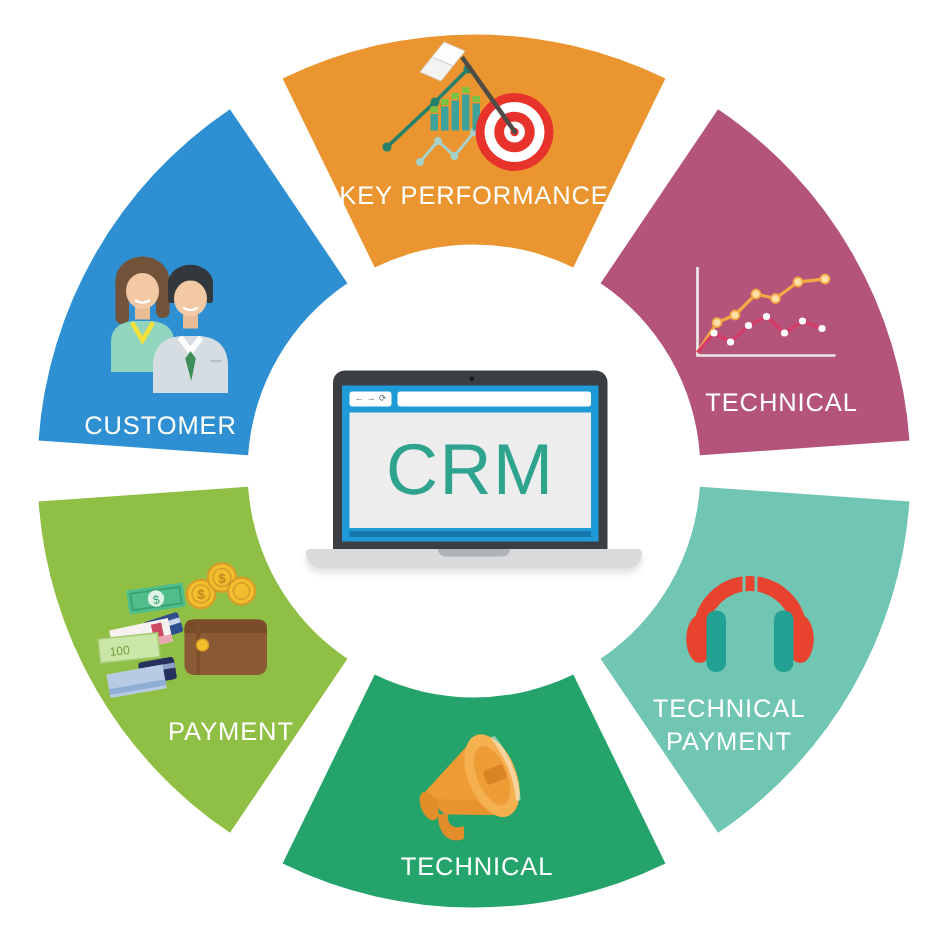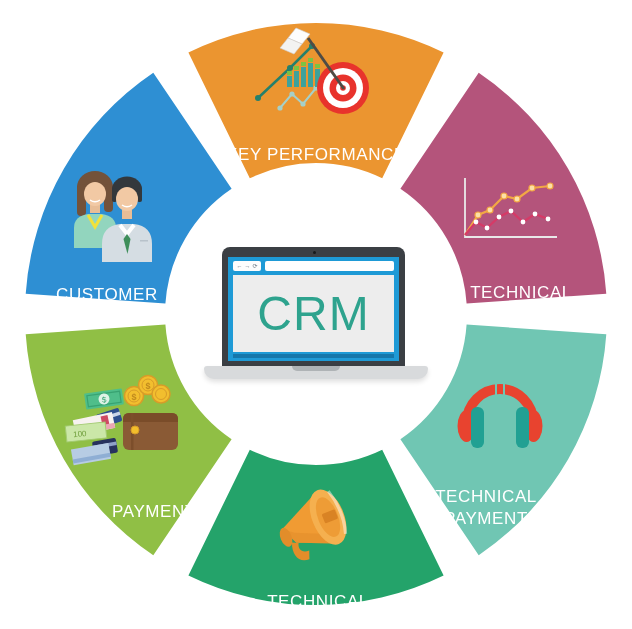--- a/index.html
+++ b/index.html
@@ -1,20 +1,20 @@
 <!DOCTYPE html>
 <html><head>
 <meta charset="utf-8">
 <style>
   html,body{margin:0;padding:0;}
   .stage{position:relative;width:632px;height:629px;background:#ffffff;overflow:hidden;
          font-family:"Liberation Sans",sans-serif;}
   .ring{position:absolute;left:0;top:0;}
   .seg-label{position:absolute;color:#ffffff;font-size:17px;letter-spacing:.6px;
-             text-align:center;line-height:22px;font-weight:400;margin-top:24px;}
+             text-align:center;line-height:22px;font-weight:400;}
   .icon{position:absolute;}
   
   .laptop{position:absolute;left:204px;top:247px;width:224px;height:134px;}
   .laptop-screen{position:absolute;left:18px;top:0;width:183px;height:119px;
                  background:#3b3f44;border-radius:8px 8px 0 0;}
   .webcam{position:absolute;left:50%;top:4px;width:3px;height:3px;margin-left:-1px;
           border-radius:50%;background:#17191b;}
   .browser{position:absolute;left:6px;top:10px;right:6px;bottom:5px;background:#1e9ad6;}
   .browser-bar{position:absolute;left:5px;right:5px;top:4px;height:10px;display:flex;gap:4px;}
   .nav-box{width:28px;height:10px;background:#fdfdfd;border-radius:2px;font-size:6px;
@@ -203,21 +203,21 @@
   <div class="seg-label" style="left:396px;top:462px;width:180px">
     <div>TECHNICAL</div>
     <div>PAYMENT</div>
   </div>
   <div class="seg-label" style="left:228px;top:567px;width:180px">
     <div>TECHNICAL</div>
   </div>
   <div class="seg-label" style="left:64px;top:477px;width:180px">
     <div>PAYMENT</div>
   </div>
-  <div class="seg-label" style="left:17px;top:260px;width:180px">
+  <div class="seg-label" style="left:17px;top:273px;width:180px">
     <div>CUSTOMER</div>
   </div>
 
   <div class="laptop">
     <div class="laptop-screen">
       <div class="webcam"></div>
       <div class="browser">
         <div class="browser-bar">
           <div class="nav-box">
             <span>←</span>

